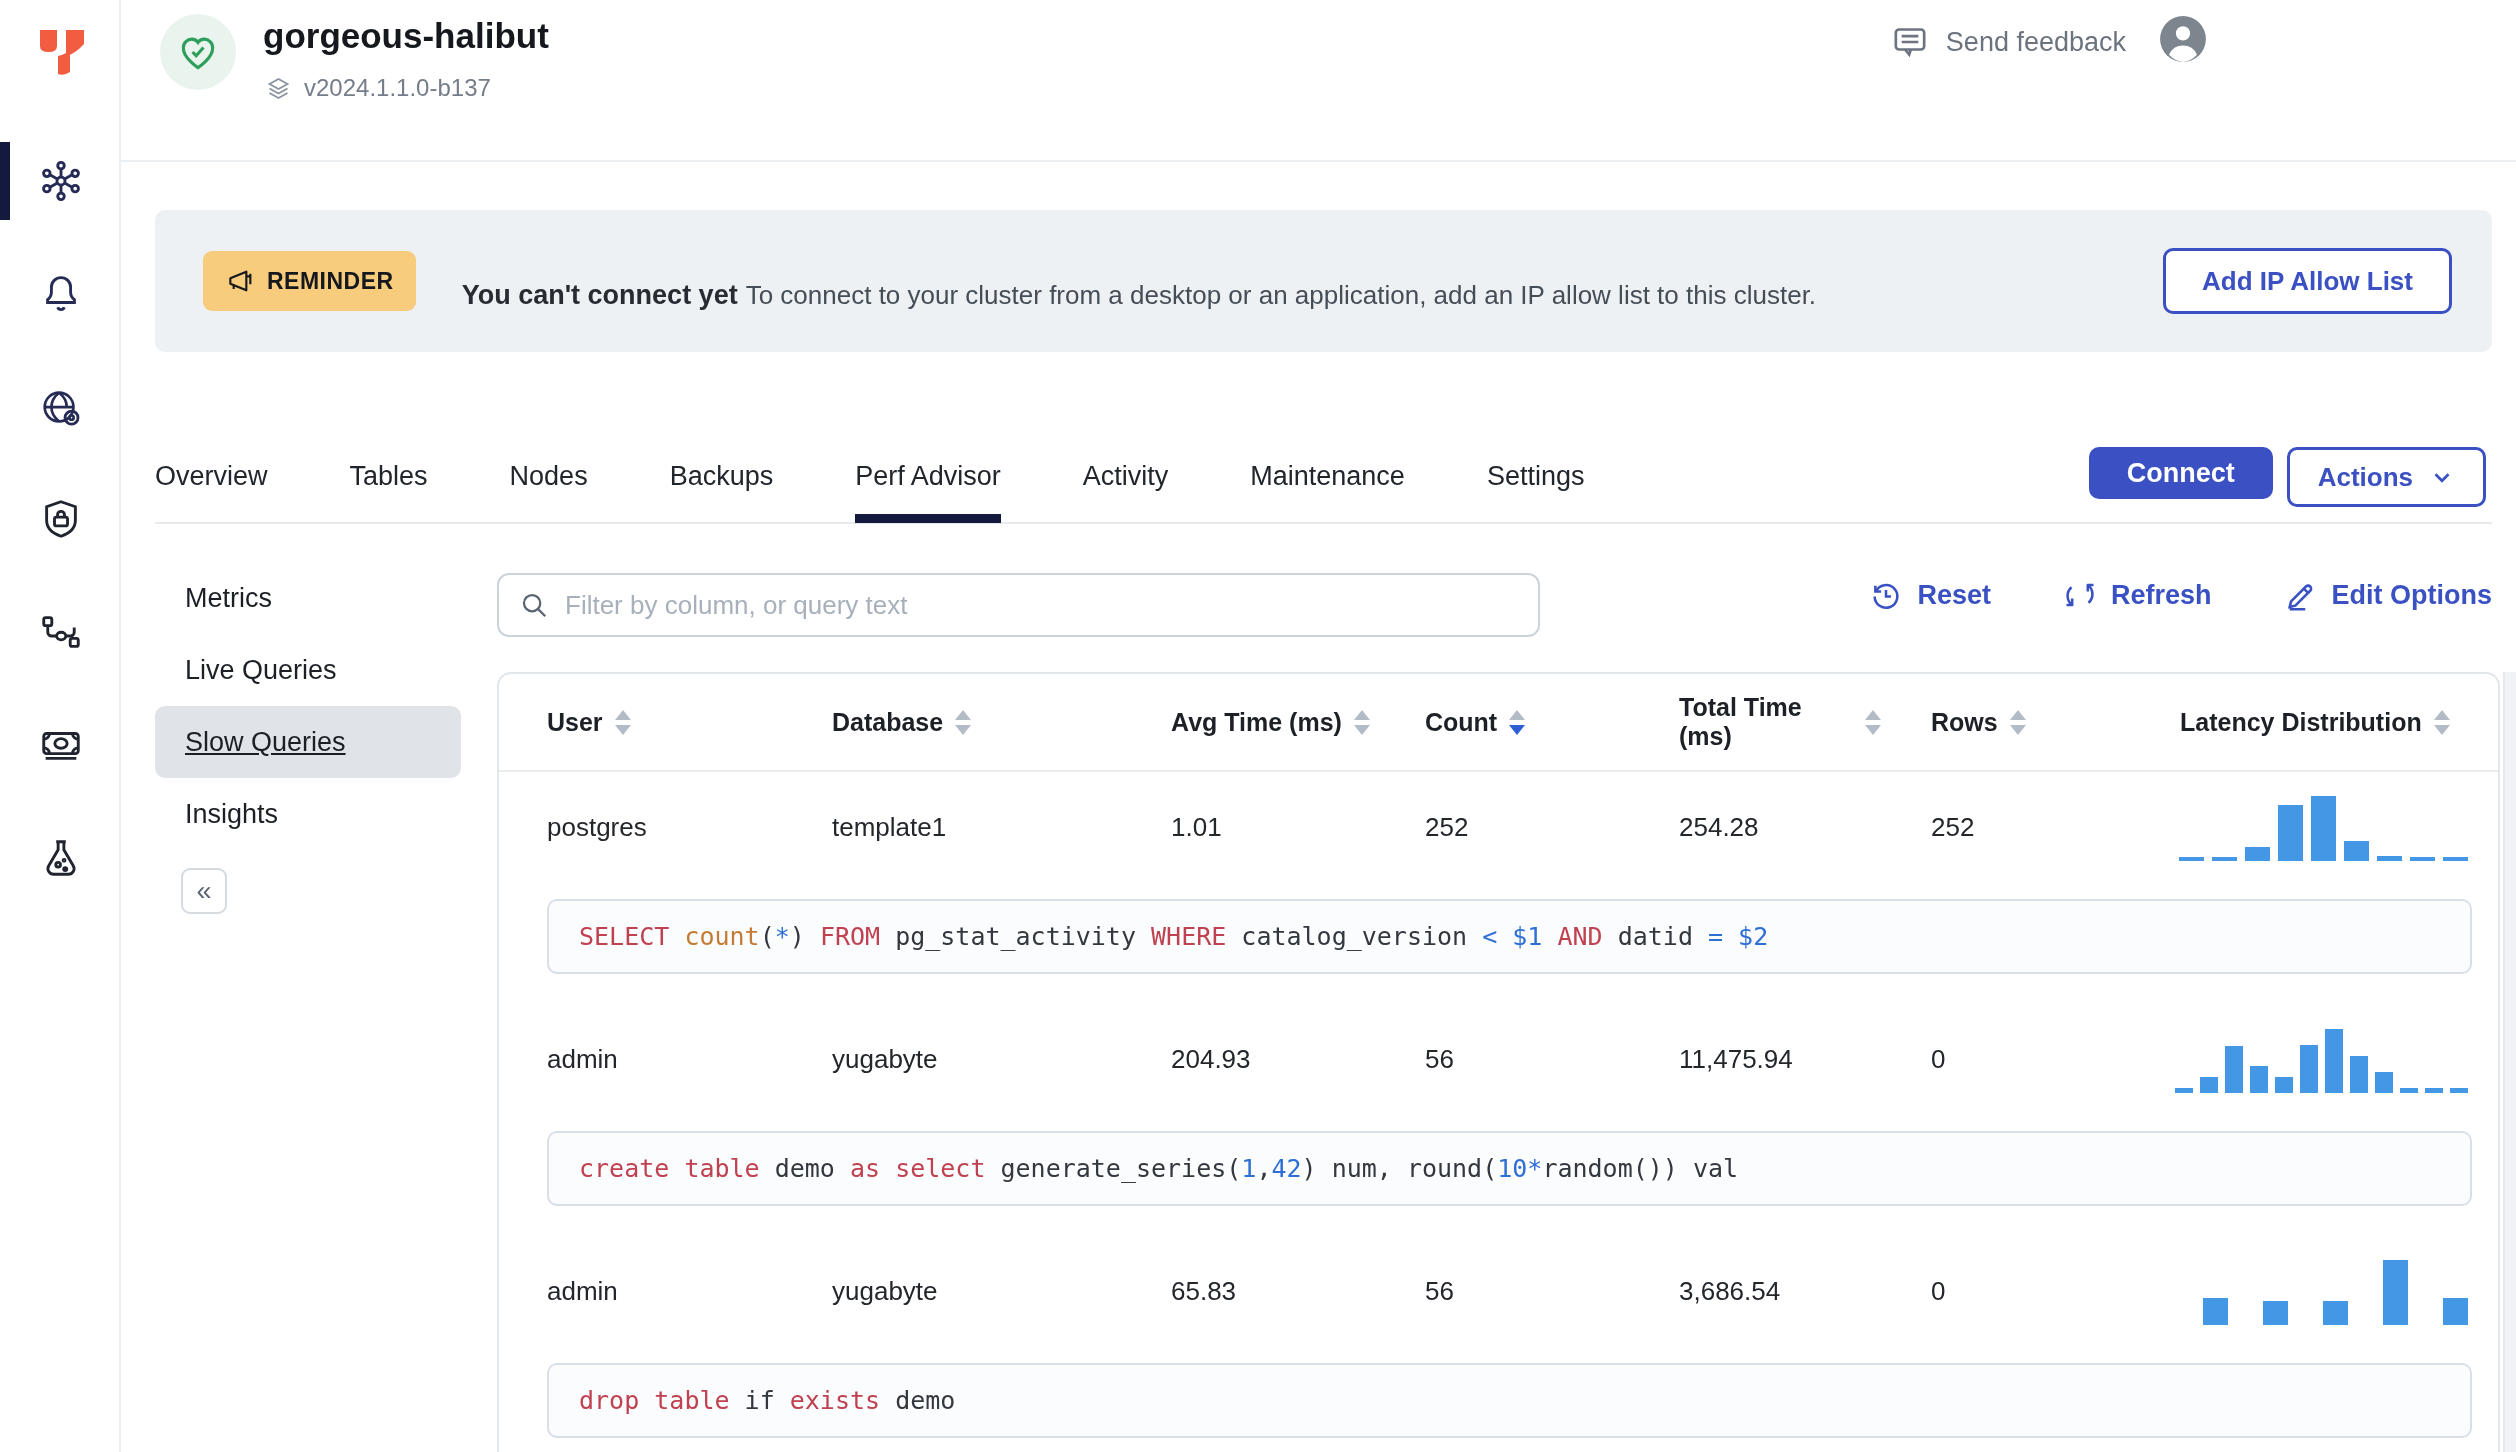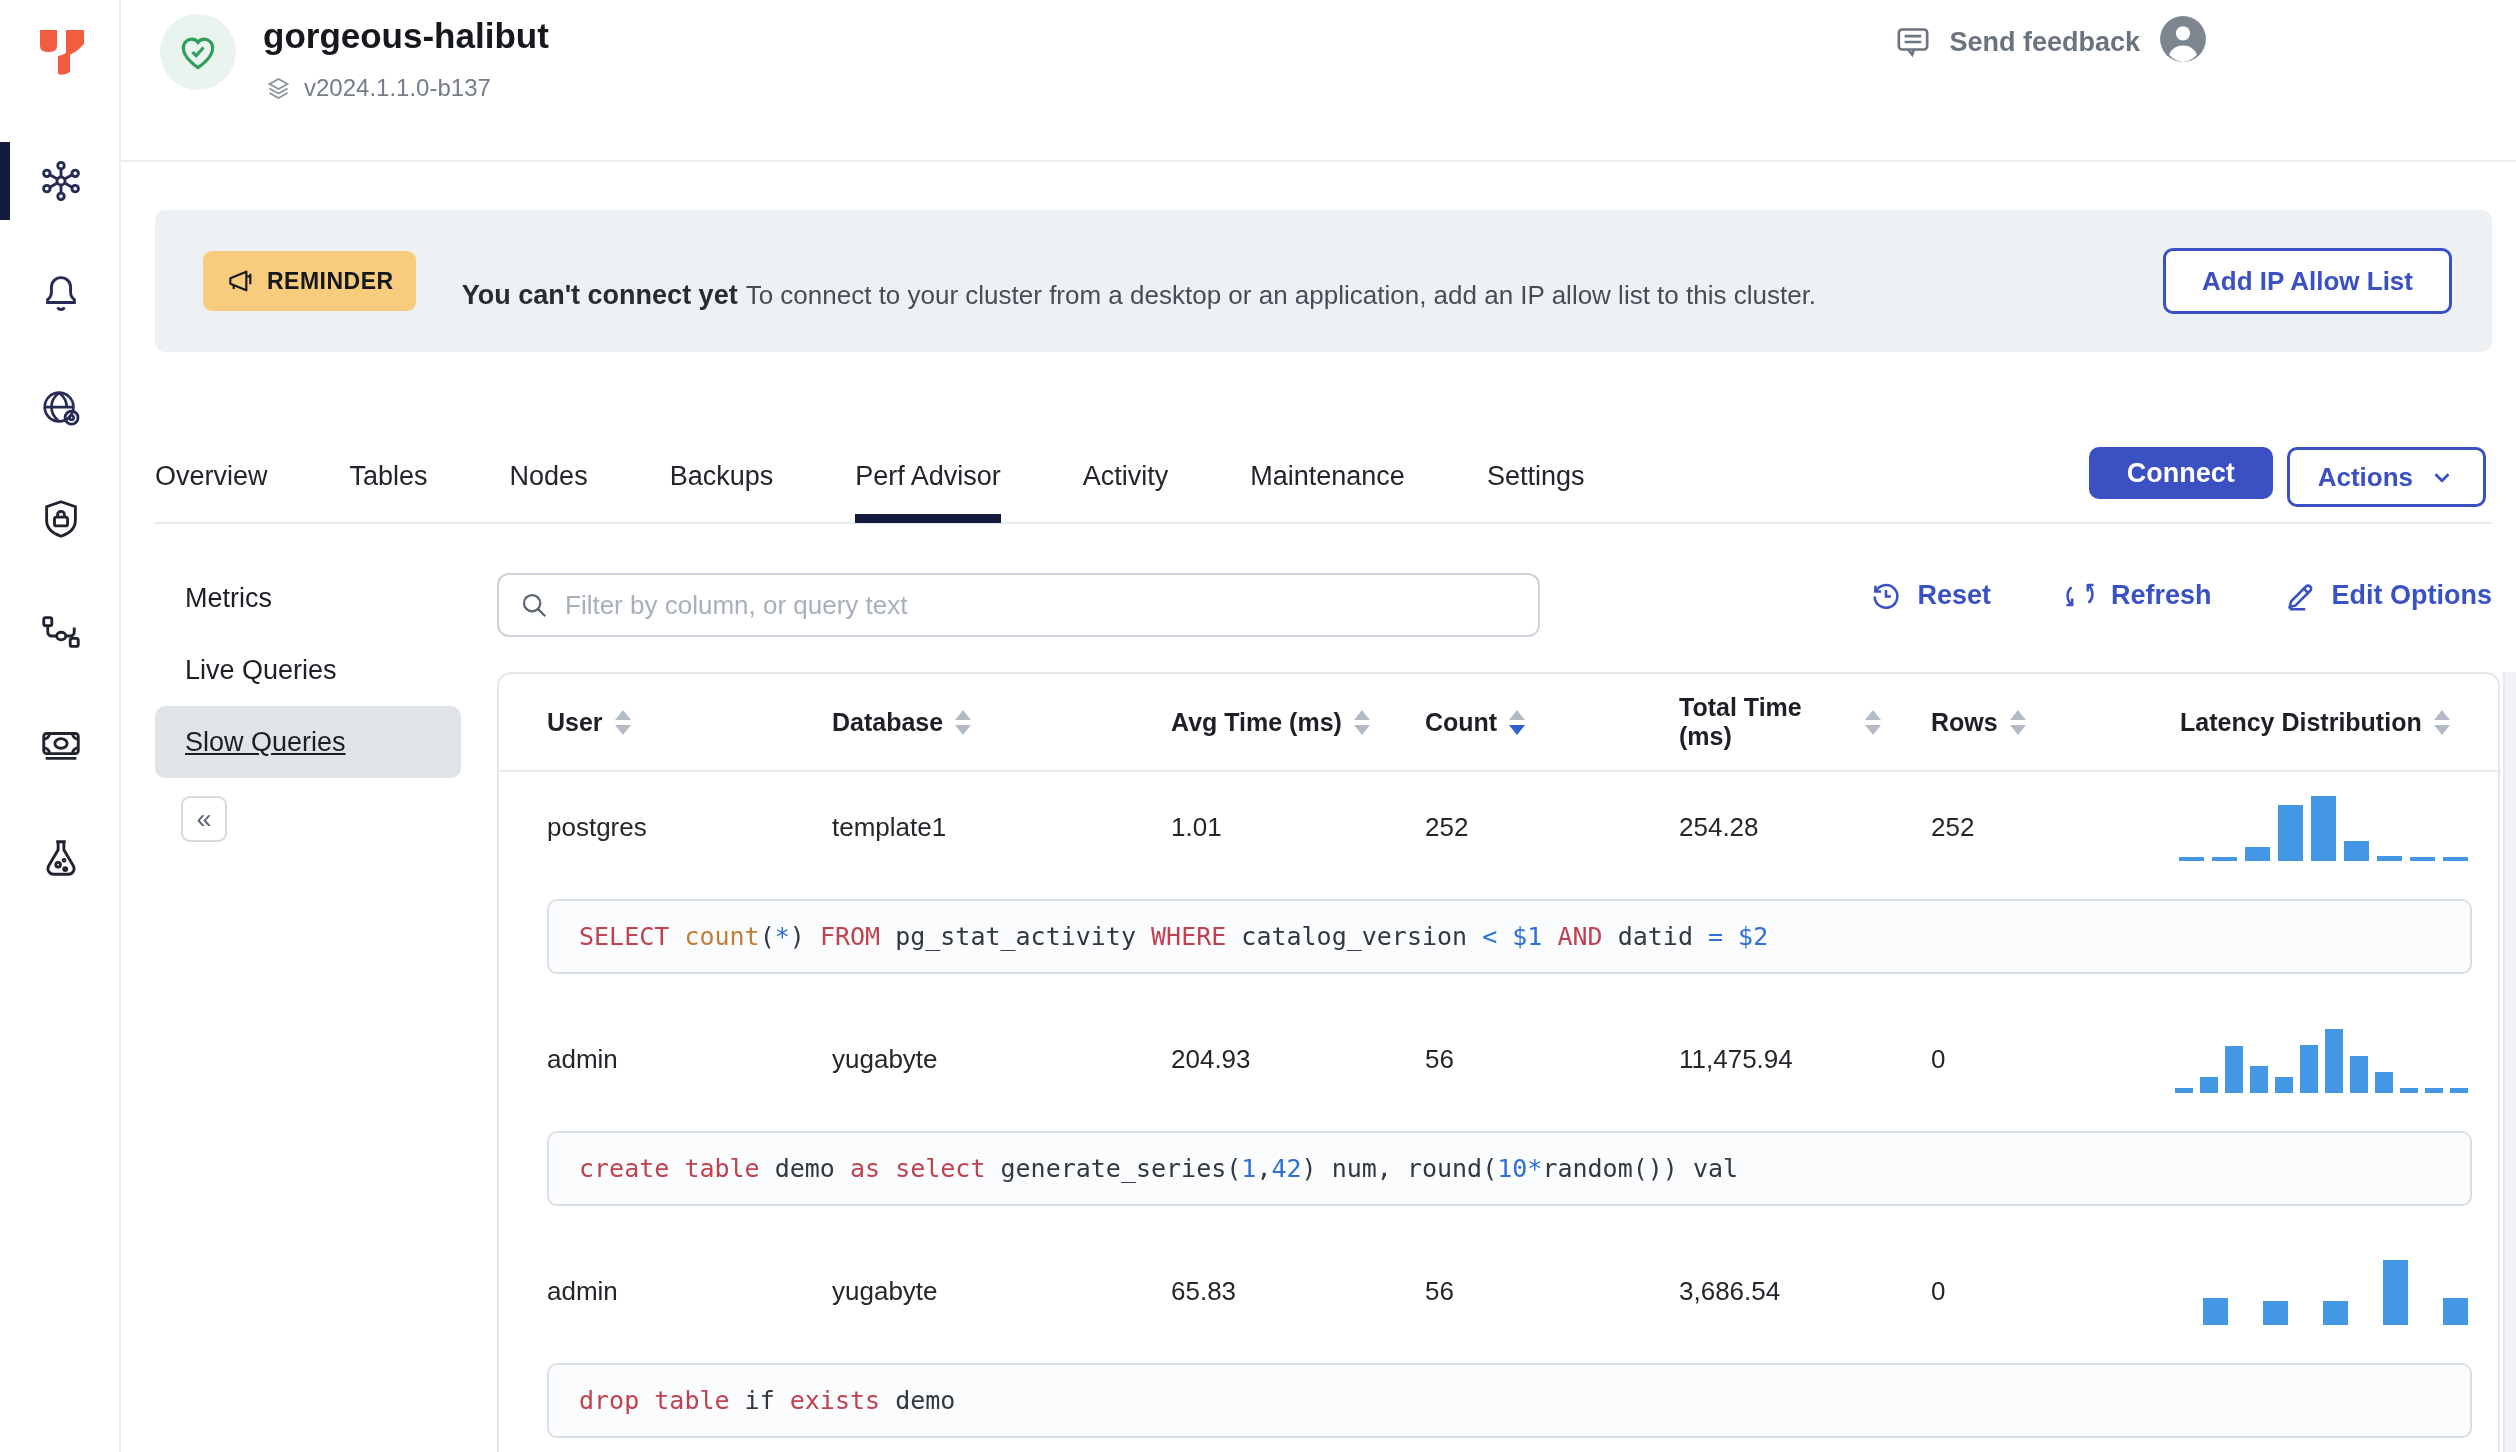--- a/index.html
+++ b/index.html
@@ -16,22 +16,22 @@
   .rail-active-bar { position:absolute; left:0; top:142px; width:10px; height:78px; background:#141a3e; }
 
   
   .hdr { position:absolute; left:121px; right:0; top:0; height:162px; background:#fff;
     border-bottom:2px solid #eceff2; }
   .hdr-health { position:absolute; left:39px; top:14px; width:76px; height:76px; border-radius:50%;
     background:#e9f4ee; display:flex; align-items:center; justify-content:center; }
   .hdr-title { position:absolute; left:142px; top:16px; font-size:35px; font-weight:700; color:#15181d; }
   .hdr-version { position:absolute; left:144px; top:74px; display:flex; align-items:center; gap:12px;
     color:#747d89; font-size:24px; }
-  .hdr-feedback { position:absolute; right:376px; top:22px; display:flex; align-items:center; gap:16px;
-    color:#6a737e; font-size:27px;font-weight:bold; }
+  .hdr-feedback { position:absolute; right:390px; top:22px; display:flex; align-items:center; gap:16px;
+    color:#6a737e; font-size:27px; }
   .hdr-avatar { position:absolute; right:308px; top:14px; width:50px; height:50px; }
 
   
   .banner { position:absolute; left:155px; right:24px; top:210px; height:142px; background:#edf1f4;
     border-radius:10px; display:flex; align-items:center; }
   .badge { margin-left:48px; height:60px; background:#f8cc7d; border-radius:9px; display:flex;
     align-items:center; gap:10px; padding:0 22px; flex:0 0 auto; }
   .badge span { font-size:23px; font-weight:700; color:#15181d; letter-spacing:.5px; }
   .banner-txt { margin-left:46px; display:flex; flex-direction:row; gap:8px; flex:1 1 auto;margin-top:28px; }
   .banner-title { font-size:27px; font-weight:700; color:#272c33; }
@@ -230,20 +230,21 @@
         </svg>
     </button>
   </div>
 </div>
 
 <div class="subnav">
   <div>
       <div class="subnav-item">Metrics</div>
       <div class="subnav-item">Live Queries</div>
       <div class="subnav-item active">Slow Queries</div>
+      <div class="subnav-item">Insights</div>
     </div>
   <button class="collapse-btn">
     <span>«</span>
   </button>
 </div>
 
 <div class="searchbox">
   <svg width="30" height="30" viewBox="0 0 24 24" fill="none" stroke="#5a6472" stroke-width="1.8">
     <circle cx="10.5" cy="10.5" r="6.5"></circle>
       <path d="M15.5 15.5 21 21"></path>

